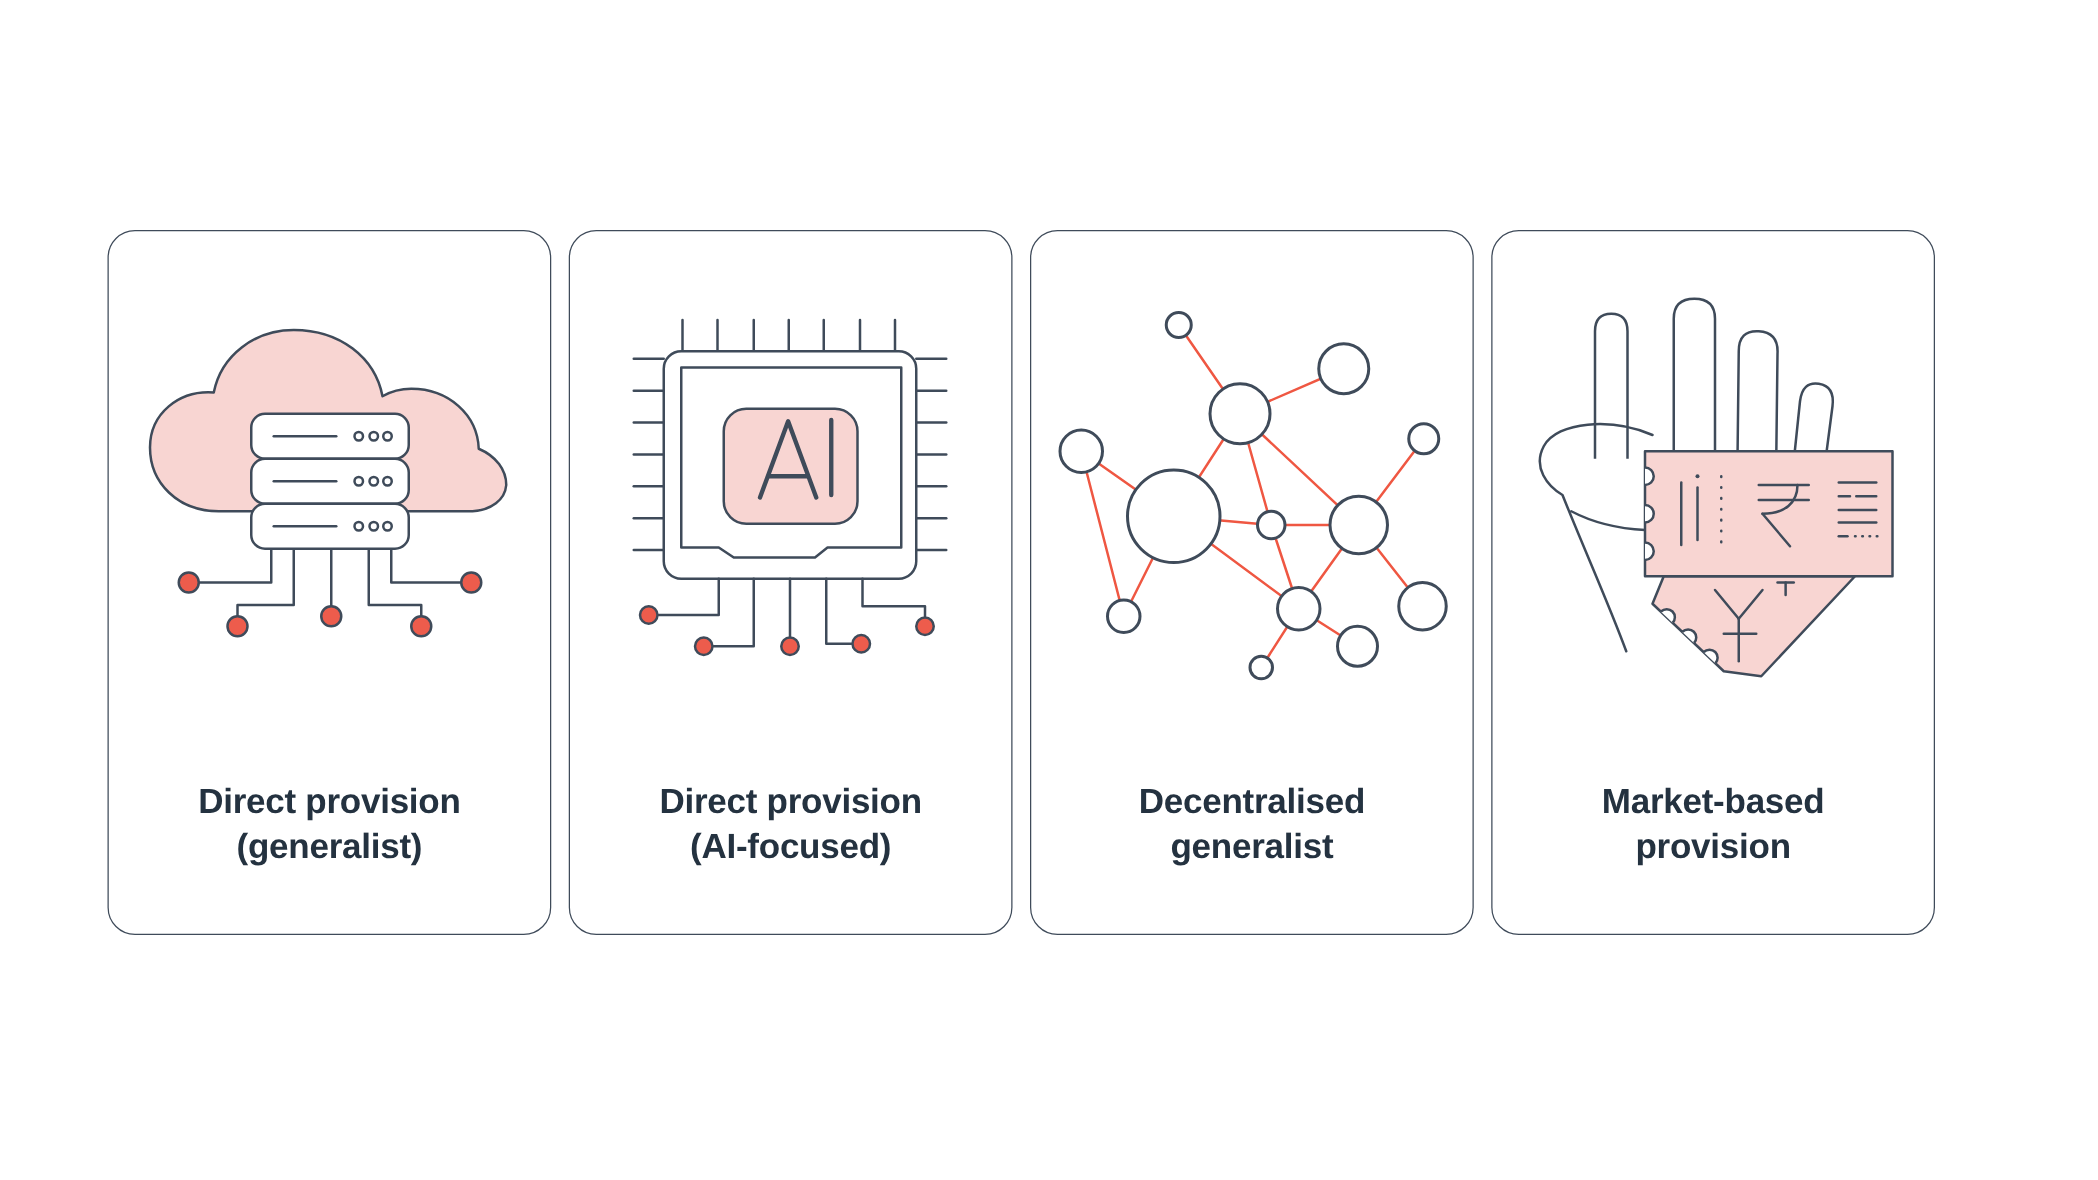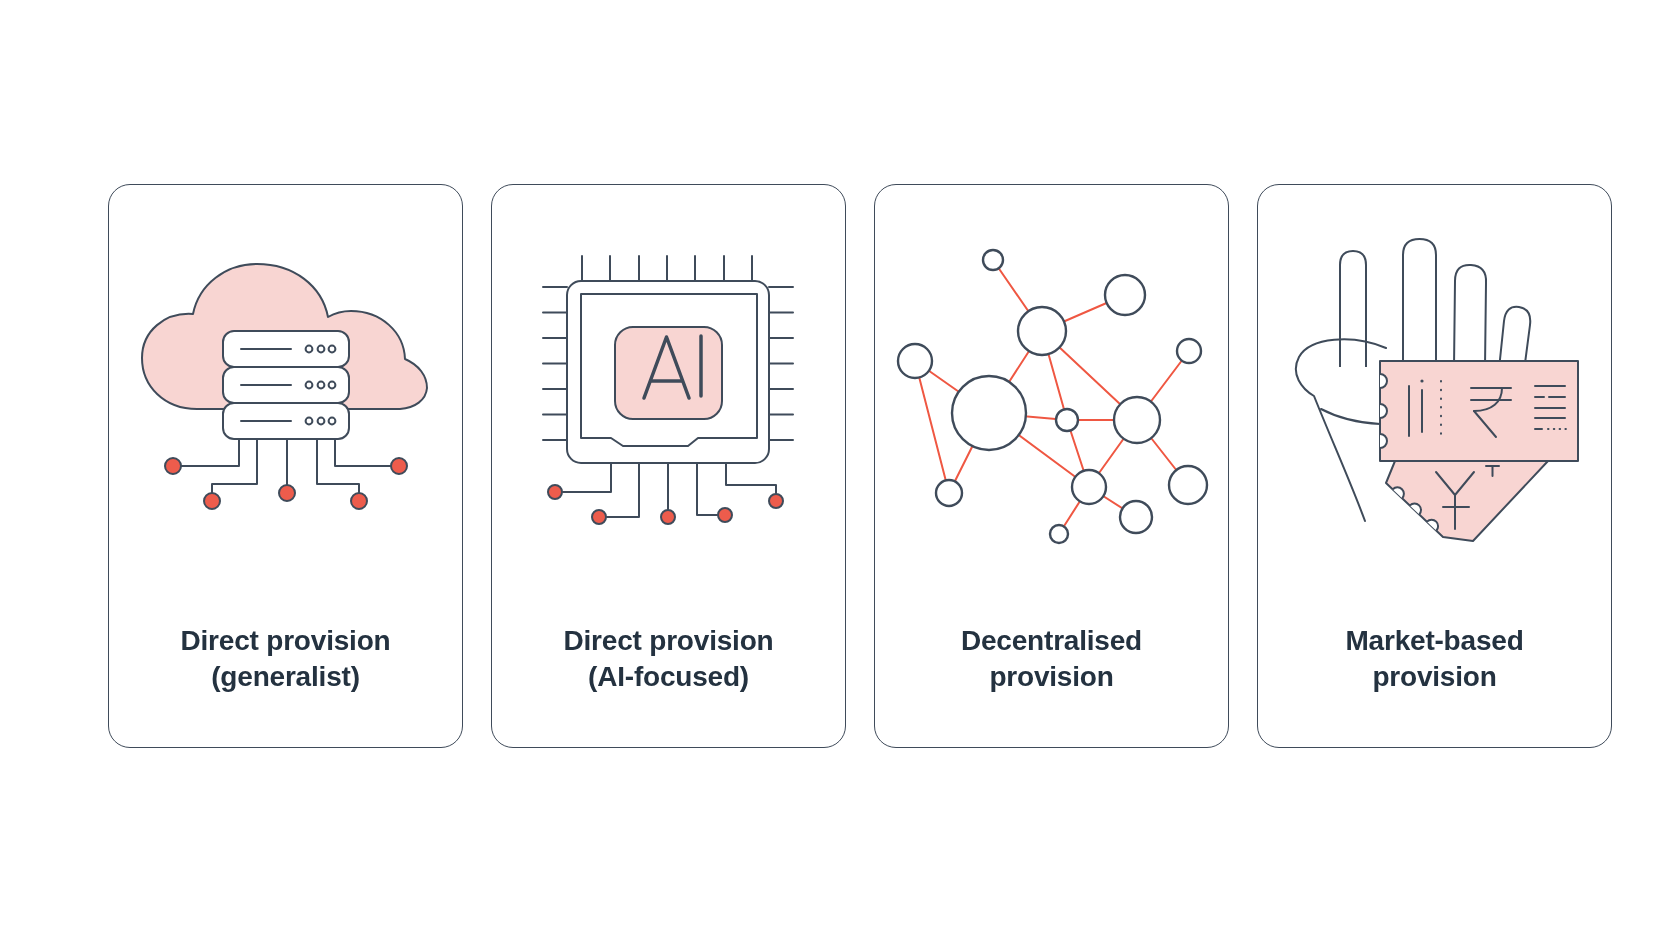--- a/index.html
+++ b/index.html
@@ -3,22 +3,22 @@
 <meta charset="utf-8">
 <style>
   html,body{margin:0;padding:0;}
   body{
     width:1678px;height:944px;position:relative;
     background:var(--page-background,#fff);
     font-family:"Liberation Sans", sans-serif;
     overflow:hidden;
   }
   .cards-row{
-    position:absolute;left:108px;top:184px;
-    display:flex;gap:28px;
+    position:absolute;left:86px;top:184px;
+    display:flex;gap:14px;
   }
   .card{
     position:relative;
     width:355px;height:564px;
     background:var(--card-background,#fff);
     border:1.5px solid var(--card-border,#3f4b5a);
     border-radius:22px;
     box-sizing:border-box;
   }
   .icon-wrap{position:absolute;top:0;left:0;}
@@ -164,21 +164,21 @@
         <circle class="node" cx="262" cy="235" r="23"></circle>
         <circle class="node" cx="314" cy="166" r="12"></circle>
         <circle class="node" cx="214" cy="302" r="17"></circle>
         <circle class="node" cx="74" cy="308" r="13"></circle>
         <circle class="node" cx="184" cy="349" r="9"></circle>
         <circle class="node" cx="261" cy="332" r="16"></circle>
         <circle class="node" cx="313" cy="300" r="19"></circle>
       </g>
     </svg>
     <div class="card-title">Decentralised
-provision</div>
+generalist</div>
   </div>
 
   <div class="card">
     <svg class="icon-wrap" width="355" height="430" viewBox="0 0 355 430">
       <defs>
         <clipPath id="t1clip">
             <rect x="122" y="176" width="198" height="100"></rect>
           </clipPath>
         <clipPath id="t2clip">
             <path d="M137,276 H290 L215,356 L185,352 L128,298 Z"></path>

